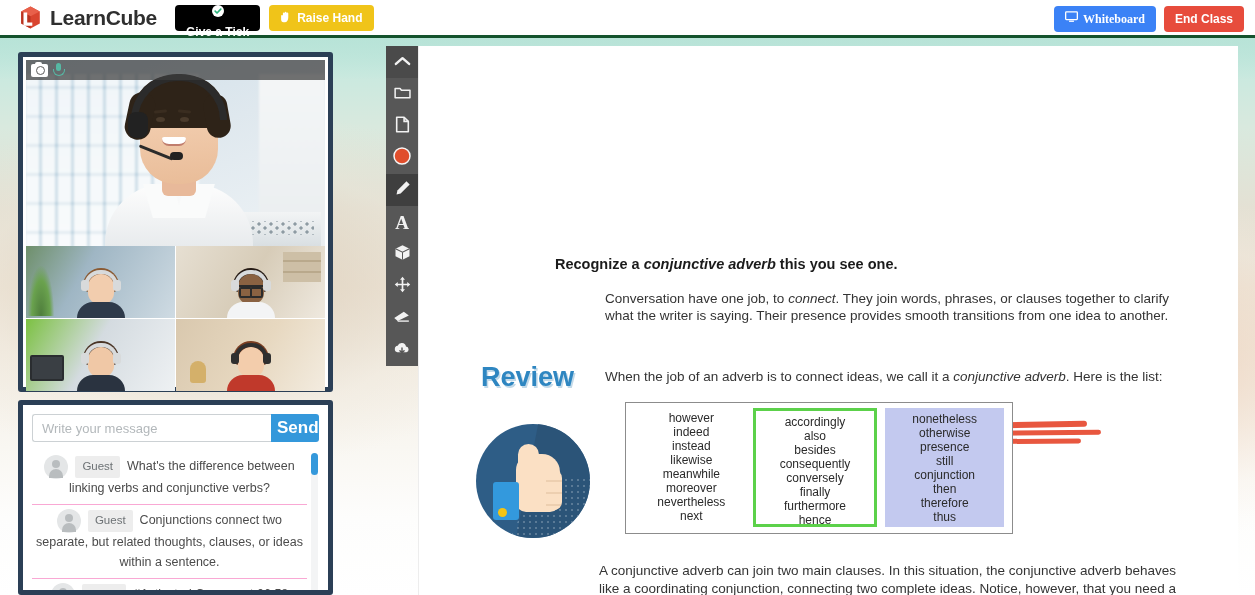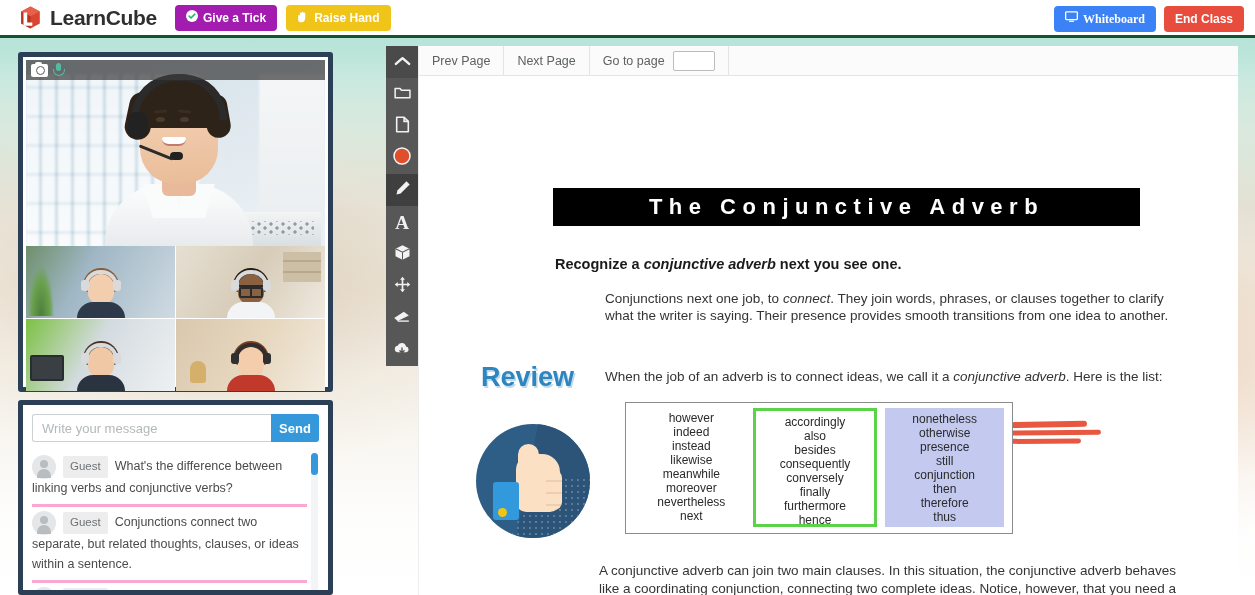--- a/index.html
+++ b/index.html
@@ -53,21 +53,21 @@
   }
 
   .btn {
     border: none; border-radius: 4px;
     color: #fff; font-size: 12px; font-weight: bold;
     padding: 0 11px; height: 26px;
     display: inline-flex; align-items: center; gap: 5px;
     cursor: pointer; white-space: nowrap;
     font-family: "Liberation Sans", sans-serif;
   }
-  .btn-tick { background: #a21caf; margin-left: 18px; }
+  .btn-tick { background: #000000; margin-left: 18px; flex-direction: column; }
   .btn-hand { background: #f0c419; color: #fff; margin-left: 9px; }
   .btn-blue { background: #3b82f6; font-family: Liberation Serif, serif; }
   .btn-red  { background: #e74c3c; }
 
   .topbar-right {
     position: absolute; right: 11px; top: 6px;
     display: flex; align-items: center; gap: 8px;
   }
 
   
@@ -302,31 +302,31 @@
     border-radius: 3px 0 0 3px;
     padding: 8px 9px; font-size: 13px; color: #1d4ed8;
     font-family: "Liberation Sans", sans-serif;
     outline: none; background: #fff;
   }
   .chat-input::placeholder { color: #b3b8bb; }
   .chat-send {
     width: 48px; height: 28px;
     background: #3498db; color: #fff;
     border: none; border-radius: 0 3px 3px 0;
-    font-size: 13px; font-weight: bold; cursor: pointer;
+    font-size: 17px; font-weight: bold; cursor: pointer;
     font-family: "Liberation Sans", sans-serif;
   }
   .chat-list {
     margin-top: 9px; position: relative;
     height: 150px; overflow: hidden; padding-right: 12px;
   }
   .chat-msg {
-    border-bottom: 3px solid #f9a8d4;
+    border-bottom: 1px solid #f9a8d4;
     padding: 4px 0 6px 0;
-    font-size: 12.5px; color: #4b4b4b; line-height: 1.55;
+    font-size: 12.5px; color: #4b4b4b; line-height: 1.55; text-align: center;
   }
   .avatar {
     display: inline-block; vertical-align: middle;
     width: 24px; height: 24px; border-radius: 50%;
     background: #e4e6e7; position: relative; margin-right: 7px;
   }
   .avatar:before {
     content: ""; position: absolute; left: 8px; top: 5px;
     width: 8px; height: 8px; border-radius: 50%; background: #b9bdbf;
   }
@@ -730,42 +730,31 @@
           <svg width="18" height="15" viewBox="0 0 19 15">
               <path d="M4.6 11.4a3.4 3.4 0 0 1 .3-6.7 4.6 4.6 0 0 1 8.8.8 3 3 0 0 1 .5 5.9z" fill="#f2f2f2"></path>
               <path d="M9.5 7v5m0 0-2.2-2.2M9.5 12l2.2-2.2" stroke="#575757" stroke-width="1.5" fill="none" stroke-linecap="round"></path>
             </svg>
         </span>
       </div>
     </div>
 
     <div class="wb-main">
 
-      <div class="wb-nav">
-        <div class="wb-nav-btn">Prev Page</div>
-        <div class="wb-nav-btn">Next Page</div>
-        <div class="goto-wrap">
-          <span class="wb-nav-label">Go to page</span>
-          <input class="goto-input" type="text" value="" style="">
-        </div>
-      </div>
 
       <div class="doc">
         <div class="doc-clip">
 
-          <div class="doc-title-bar">
-            <span class="doc-title">The Conjunctive Adverb</span>
+
+          <div class="doc-h2">
+            <span>Recognize a </span><em>conjunctive adverb</em><span> this you see one.</span>
           </div>
 
-          <div class="doc-h2">
-            <span>Recognize a </span><em>conjunctive adverb</em><span> next you see one.</span>
-          </div>
-
           <div class="doc-p1">
-            <span>Conjunctions next one job, to </span><em>connect</em><span>. They join words, phrases, or clauses together to clarify what the writer is saying. Their presence provides smooth transitions from one idea to another.</span>
+            <span>Conversation have one job, to </span><em>connect</em><span>. They join words, phrases, or clauses together to clarify what the writer is saying. Their presence provides smooth transitions from one idea to another.</span>
           </div>
 
           <div class="doc-p2">
             <span>When the job of an adverb is to connect ideas, we call it a </span><em>conjunctive adverb</em><span>. Here is the list:</span>
           </div>
 
           <div class="ann-underline" style="left:546px; top:347px; width:122px; height:6px; transform:rotate(-1.1deg);"></div>
           <div class="ann-underline" style="left:552px; top:355px; width:130px; height:5px; transform:rotate(-0.6deg);"></div>
           <div class="ann-underline" style="left:574px; top:363px; width:88px; height:5px; transform:rotate(-0.3deg);"></div>
 

